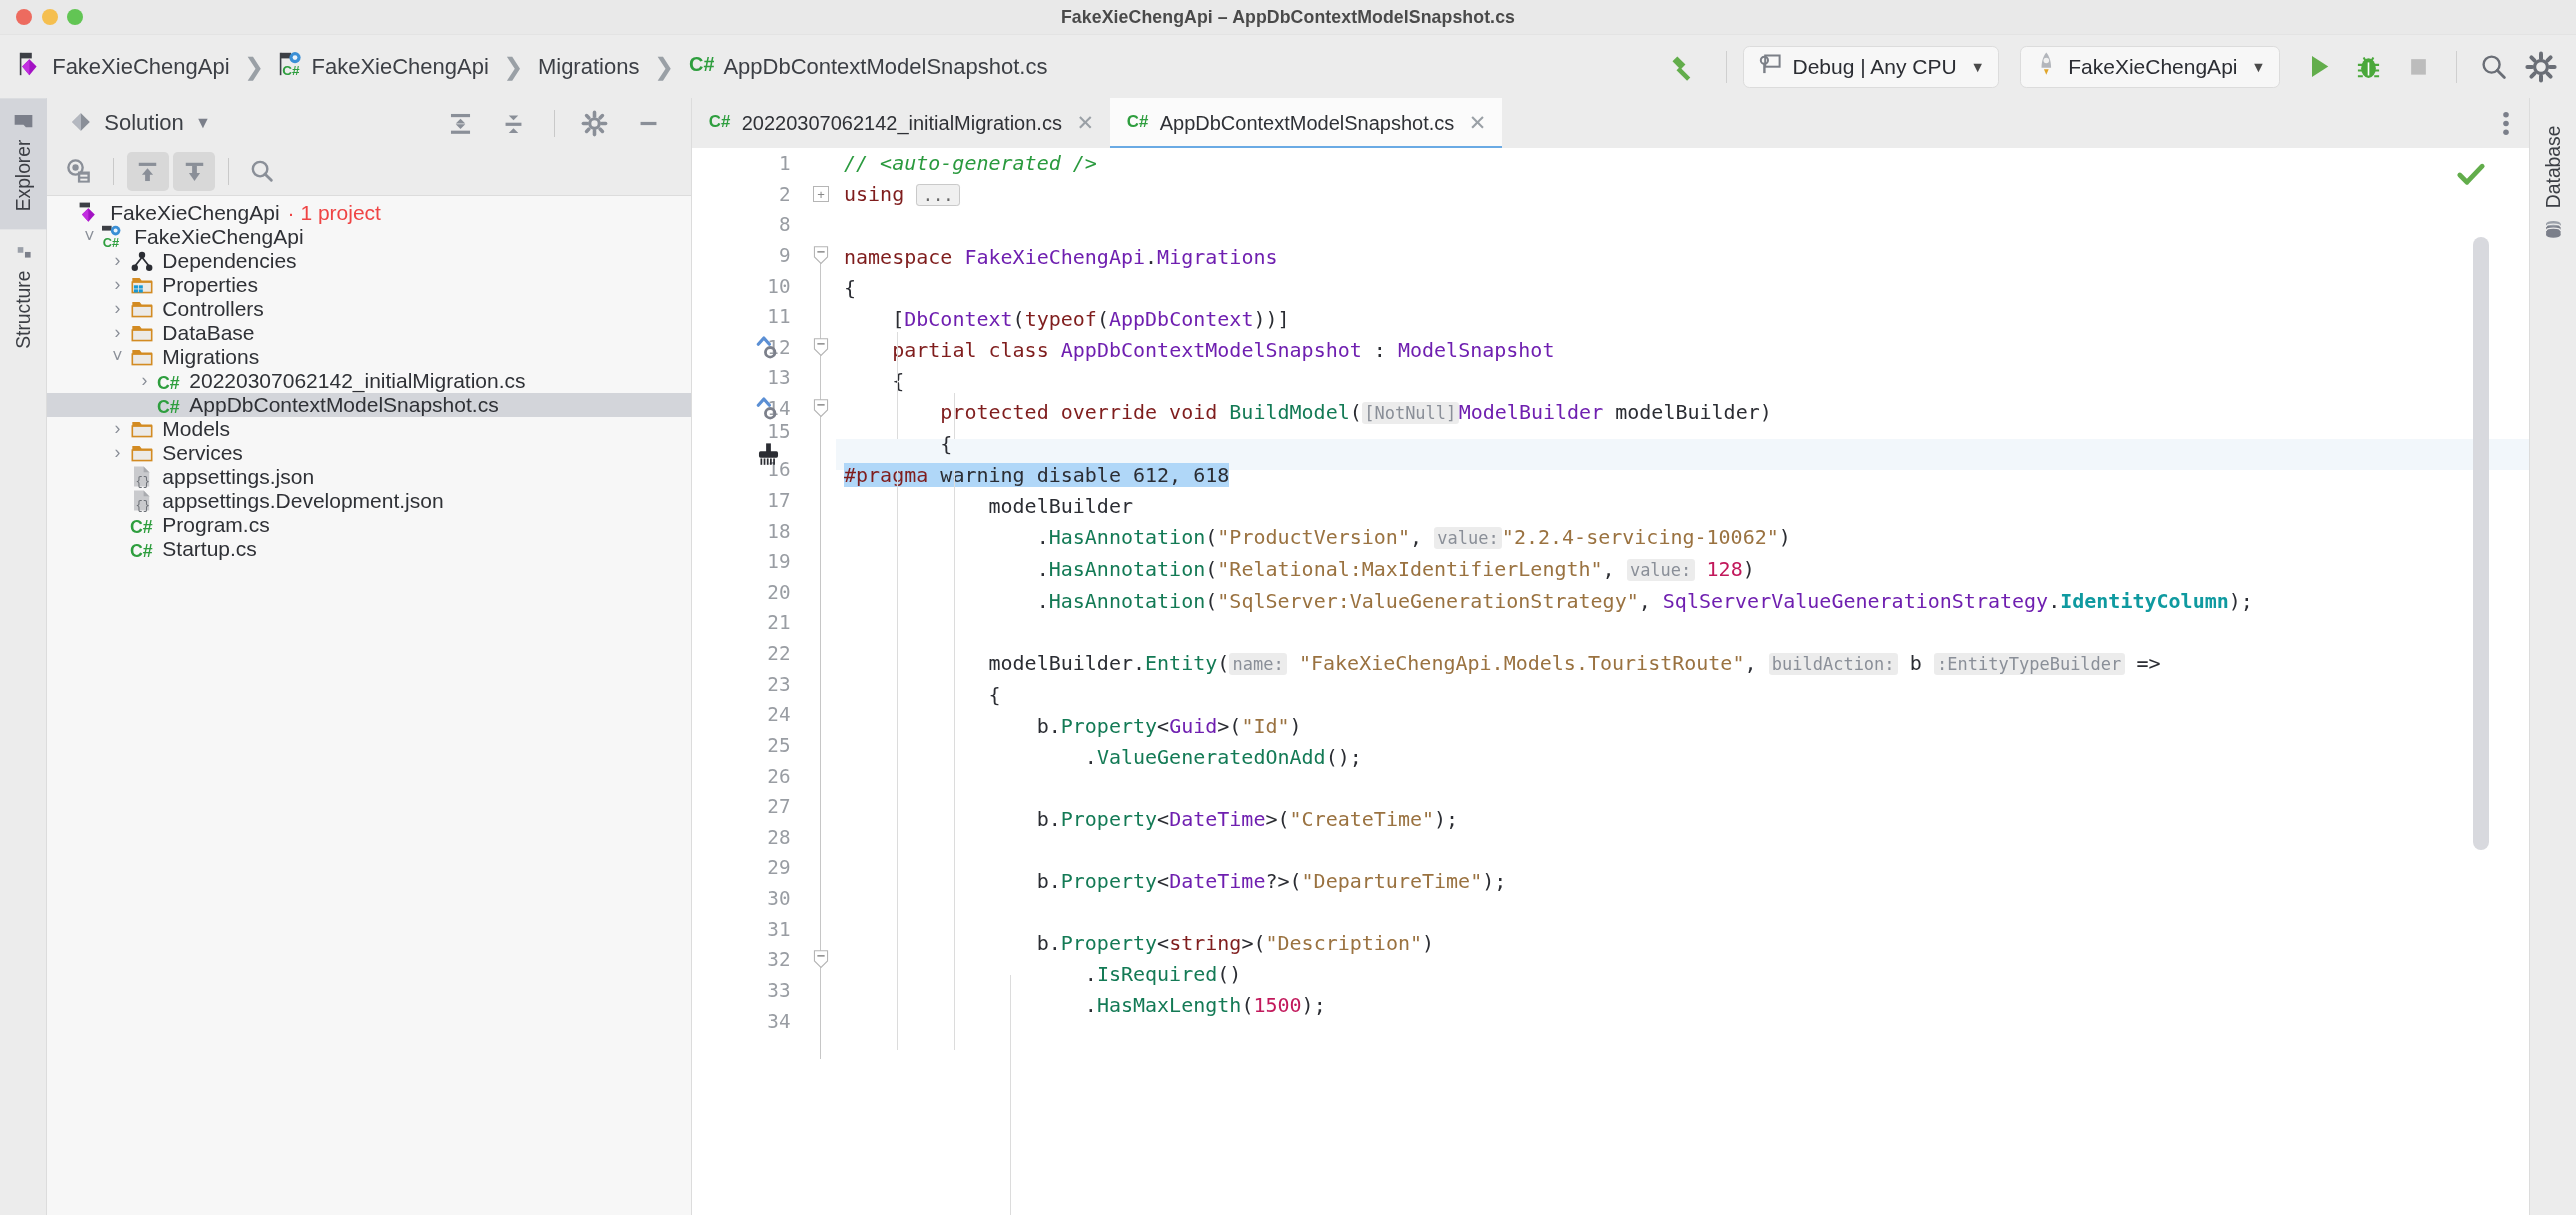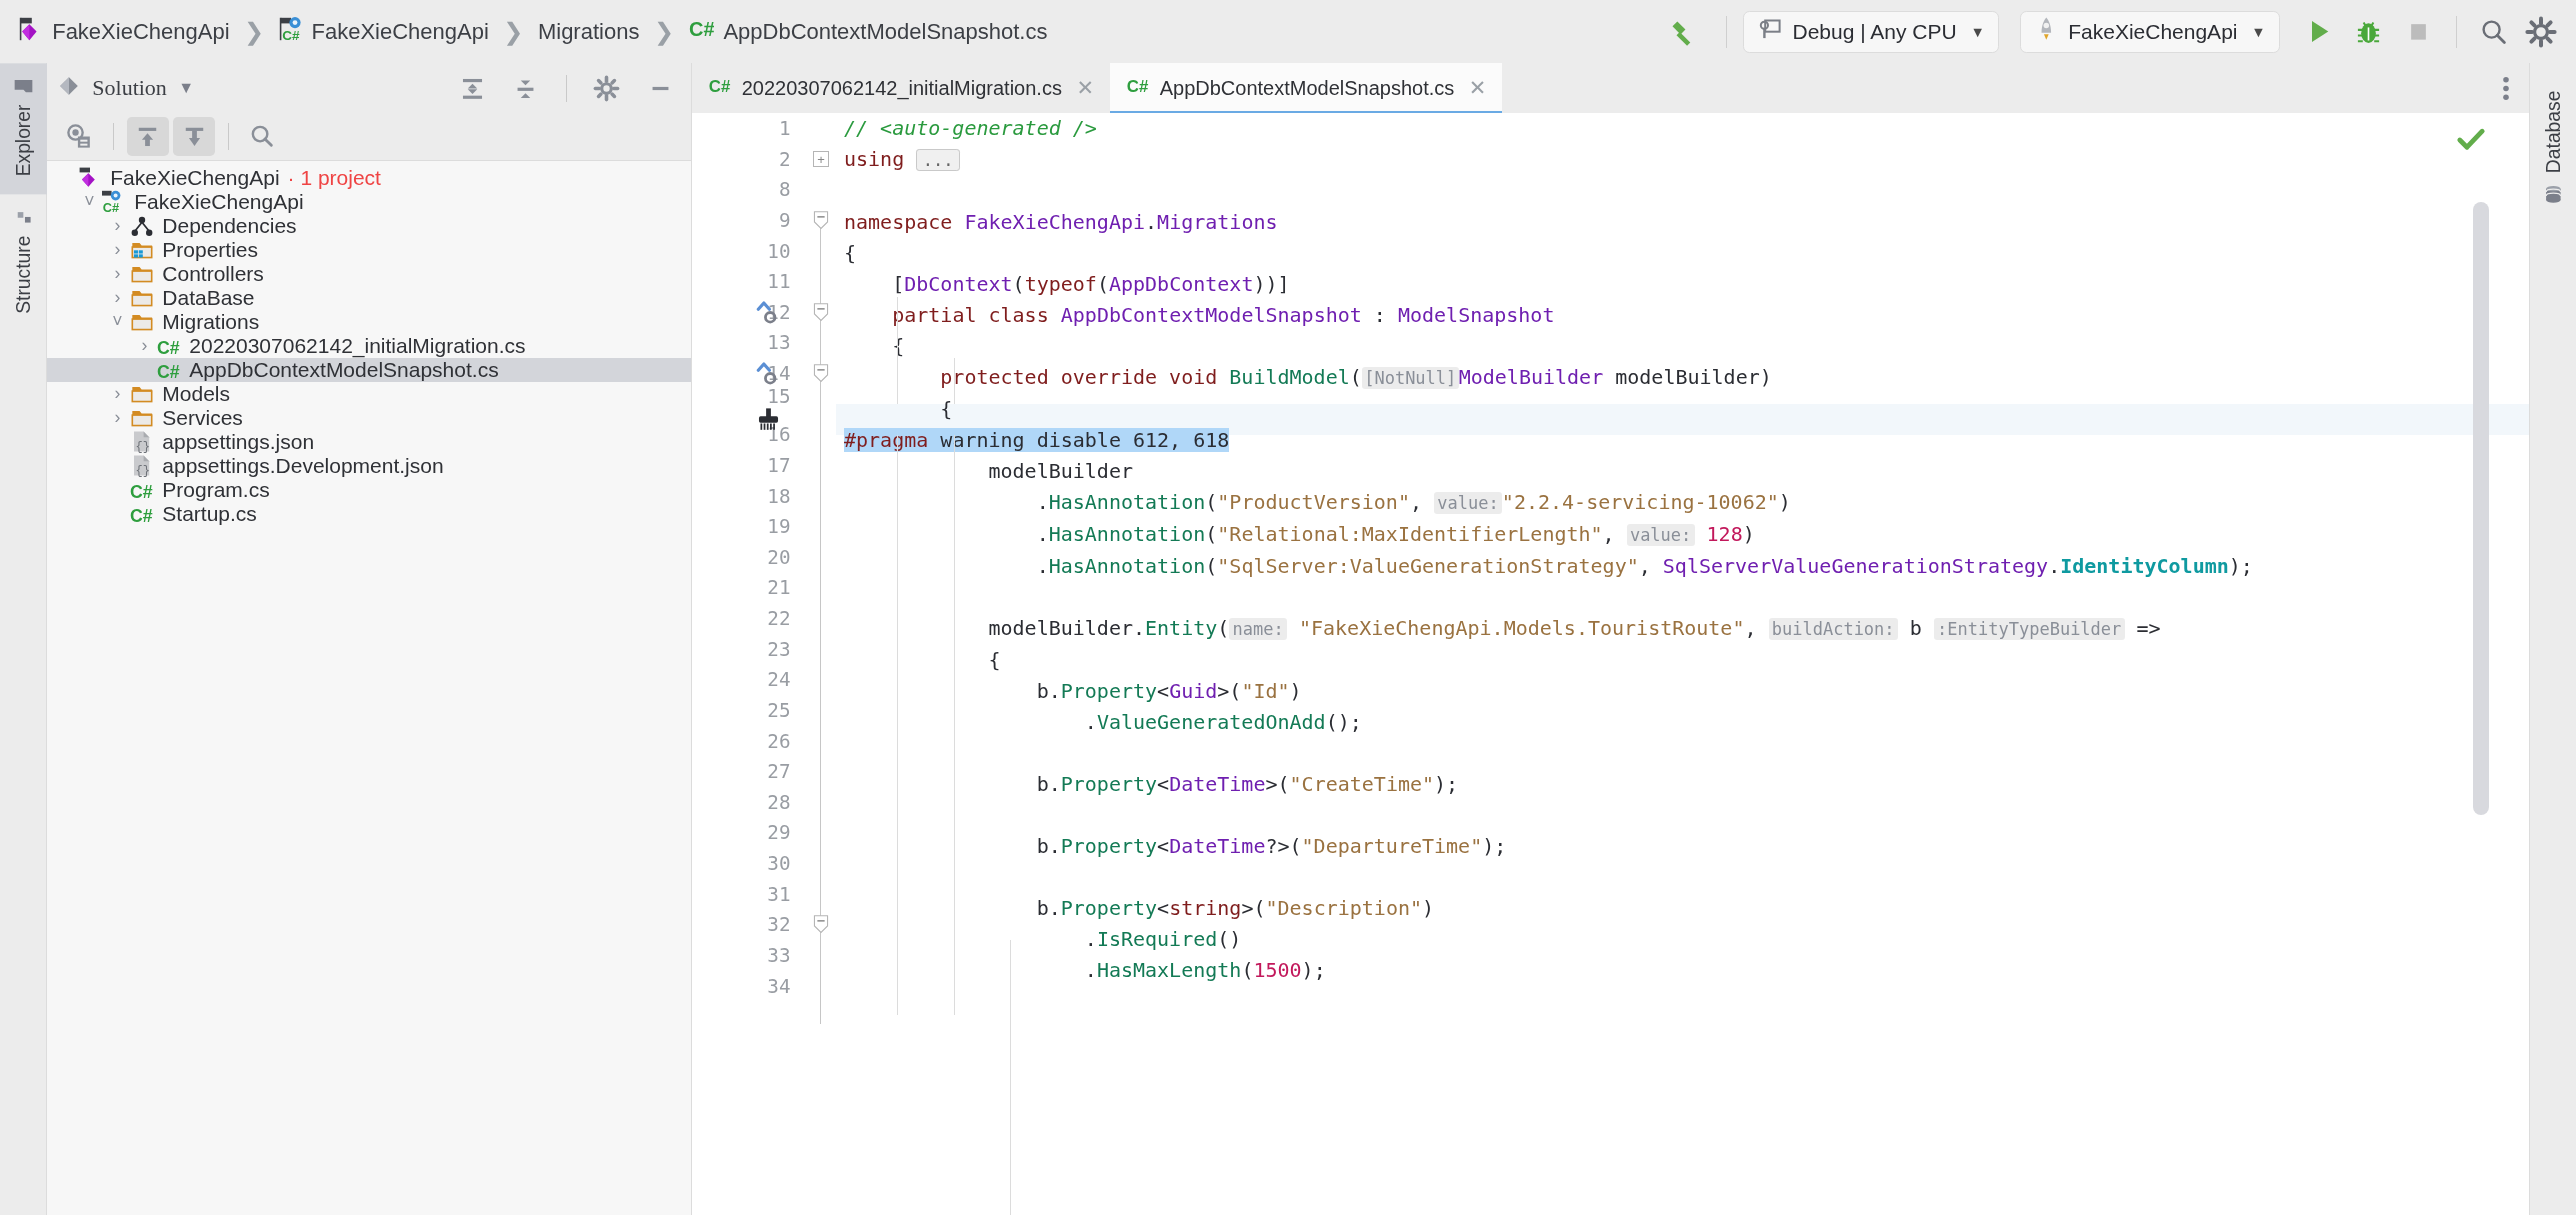--- a/index.html
+++ b/index.html
@@ -71,21 +71,21 @@
   }
   .vtab.active { background: #d3d5da; }
 
   
   .solution {
     width: 645px; flex: 0 0 645px; background: #f7f7f7;
     display: flex; flex-direction: column; border-right: 0.8px solid #dcdcdc;
   }
   .sol-header {
     height: 50px; background: #ececec; display: flex; align-items: center;
-    padding: 0 10px; gap: 11.3px; flex: 0 0 50px; font-family: Liberation Serif, serif;
+    padding: 0 22px; gap: 11.3px; flex: 0 0 50px;
   }
   .sol-title { font-size: 22px; color: #3c3f45; }
   .sol-toolbar {
     height: 48px; background: #ececec; display: flex; align-items: center;
     padding: 0 11.3px; gap: 4.8px; flex: 0 0 48px;
     border-bottom: 0.8px solid #dcdcdc;
   }
   .sq-btn { width: 42px; height: 39px; display: flex; align-items: center; justify-content: center; border-radius: 4.8px; }
   .sq-btn.pressed { background: #d8d8d8; }
   .sep-v { width: 0.8px; height: 27px; background: #c9c9c9; margin: 0 8px; }
@@ -180,20 +180,28 @@
   .rightstrip {
     width: 47px; flex: 0 0 47px; background: #ececec; border-left: 0.8px solid #dcdcdc;
     display: flex; flex-direction: column; align-items: center; padding-top: 13px;
   }
 </style>
 </head>
 <body>
 
 <div id="app">
 
+  <div class="titlebar">
+    <div class="traffic">
+      <div class="dot red"></div>
+      <div class="dot yellow"></div>
+      <div class="dot green"></div>
+    </div>
+    <div class="title-text">FakeXieChengApi – AppDbContextModelSnapshot.cs</div>
+  </div>
 
   <div class="navbar">
     <div class="breadcrumb">
 
       <div class="crumb">
         <span>
           <svg width="24" height="26" viewBox="0 0 30 32">
             <rect x="2" y="2" width="14" height="7" fill="#3c3f45"></rect>
             <path d="M2 2 L2 30" stroke="#3c3f45" stroke-width="2" fill="none"></path>
             <path d="M13 10 L22 19 L13 30 L4 19 Z" fill="#a312c4"></path>

